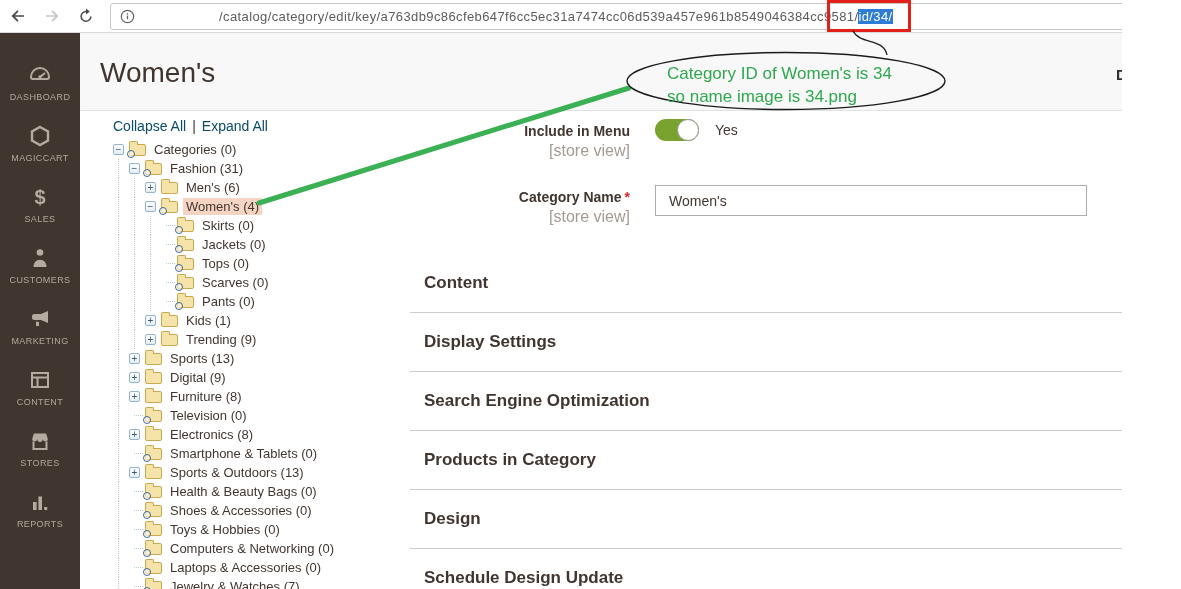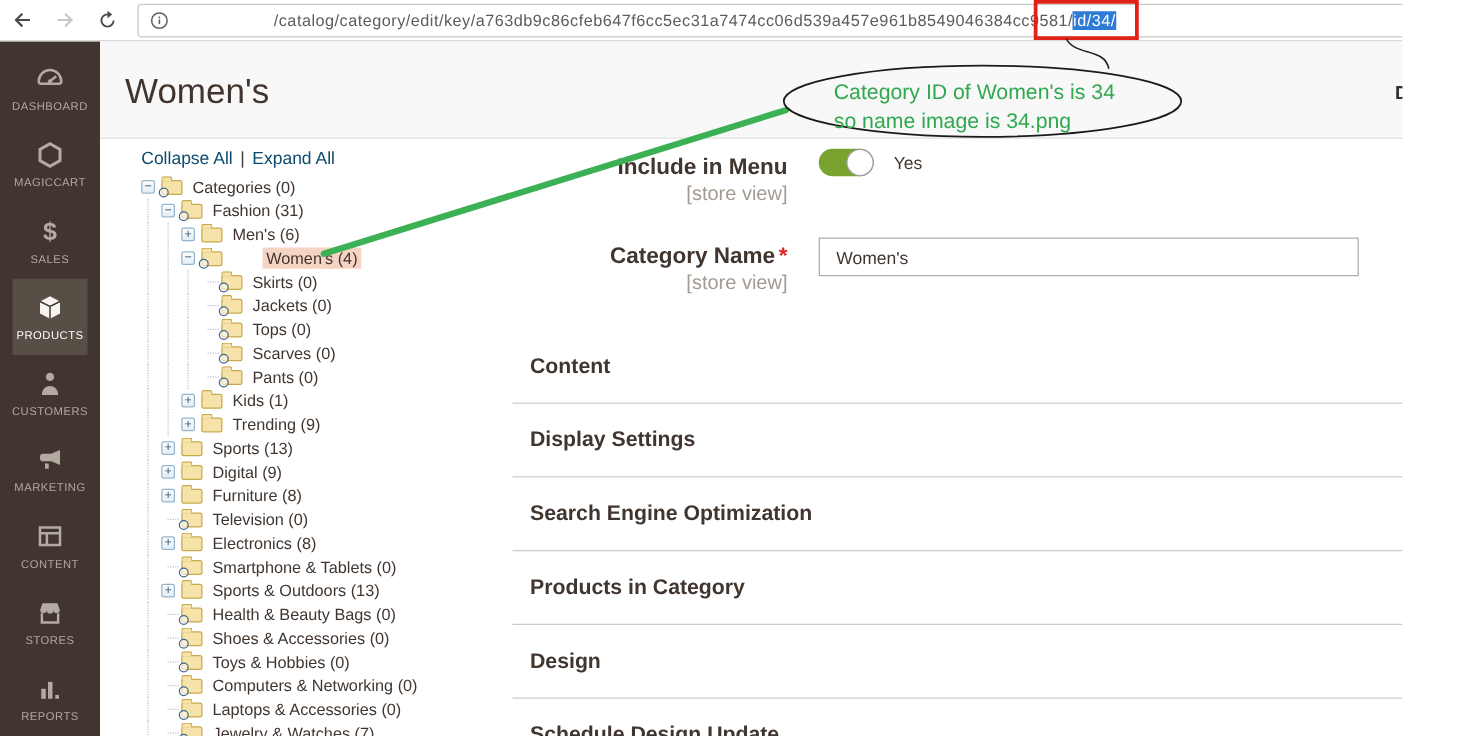--- a/index.html
+++ b/index.html
@@ -59,28 +59,28 @@
   .toggle-spacer { width:16px; flex:none; position:relative; height:19px; }
   .toggle-spacer::before { content:''; position:absolute; left:5px; top:9px; width:9px; border-top:1px dotted #b4c9d6; }
   .folder { width:17px; height:12px; flex:none; position:relative; margin-right:5px;
             background:#f5e3a9; border:1px solid #c9a94e; border-radius:2px; }
   .folder::before { content:''; position:absolute; left:-1px; top:-4px; width:7px; height:3px;
                     background:#f5e3a9; border:1px solid #c9a94e; border-bottom:none;
                     border-radius:2px 2px 0 0; }
   .folder.search::after { content:''; position:absolute; left:-3px; bottom:-3px; width:6px; height:6px;
                           border:1.5px solid #41678c; border-radius:50%; background:rgba(255,255,255,.55); }
   .tree-label { padding:1px 3px; cursor:pointer; }
-  .tree-label.selected { background:#f6d4c3;margin-left:27px; }
+  .tree-label.selected { background:#f6d4c3; }
 
   
   .form-col { position:absolute; left:330px; top:0; right:0; }
   .form-row { display:flex; margin-top:5px; }
   .form-row.name-row { margin-top:22px; }
   .flabel { width:245px; flex:none; text-align:right; padding-right:25px; padding-top:7px; }
-  .flabel .lab { font-size:18px; font-weight:700; color:#41362f; }
+  .flabel .lab { font-size:14px; font-weight:700; color:#41362f; }
   .flabel .req { color:#e22626; margin-left:3px; }
   .flabel .scope { font-size:16px; color:#a39a91; margin-top:3px; }
   .fcontrol { display:flex; align-items:flex-start; padding-top:3px; }
 
   .switch { position:relative; width:44px; height:22px; border-radius:11px; background:#79a22e; cursor:pointer; }
   .switch .knob { position:absolute; right:0; top:0; width:22px; height:22px; border-radius:50%;
                   background:#fff; border:1px solid #9e9e9e; }
   .switch-text { margin-left:16px; font-size:14px; color:#41362f; padding-top:3px; }
 
   .text-input { width:432px; height:31px; border:1px solid #adadad; background:#fff; padding:0 13px;
@@ -150,29 +150,20 @@
             <span class="side-label">MAGICCART</span>
           </div>
           <div class="side-item">
             <span class="side-icon">
               <svg viewBox="0 0 24 24">
                 <text x="12" y="19" text-anchor="middle" font-size="20" font-weight="bold" fill="currentColor" font-family="Liberation Sans, sans-serif">$</text>
               </svg>
             </span>
             <span class="side-label">SALES</span>
           </div>
-          <div class="side-item selected">
-            <span class="side-icon">
-              <svg viewBox="0 0 24 24">
-                <path d="M12 3l8 4.2v9.6L12 21l-8-4.2V7.2z" fill="currentColor"></path>
-                <path d="M4 7.2l8 4 8-4M12 11.2V21" fill="none" stroke="#41362f" stroke-width="1.2"></path>
-              </svg>
-            </span>
-            <span class="side-label">PRODUCTS</span>
-          </div>
           <div class="side-item">
             <span class="side-icon">
               <svg viewBox="0 0 24 24">
                 <circle cx="12" cy="6.5" r="3.3" fill="currentColor"></circle>
                 <path d="M5.5 21c0-4.2 2.6-7.2 6.5-7.2s6.5 3 6.5 7.2z" fill="currentColor"></path>
               </svg>
             </span>
             <span class="side-label">CUSTOMERS</span>
           </div>
           <div class="side-item">

